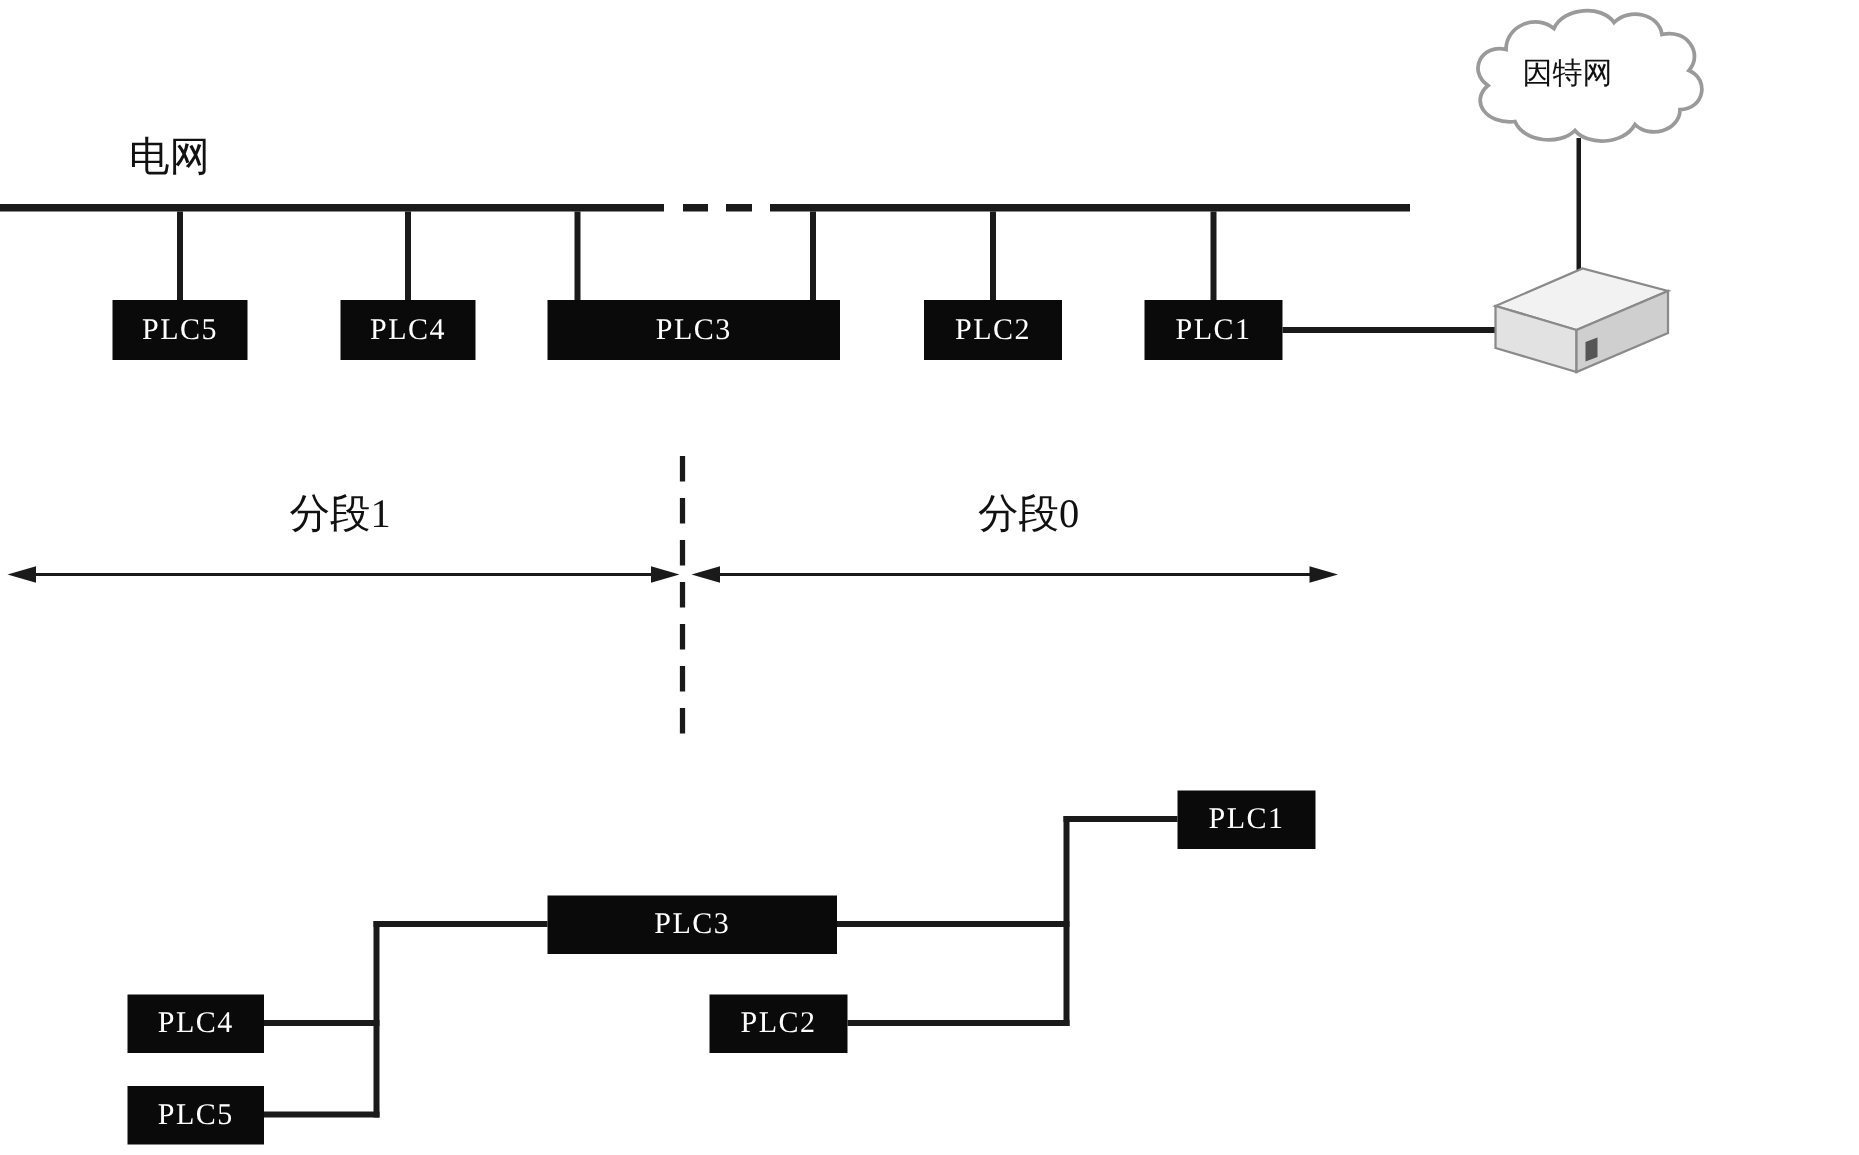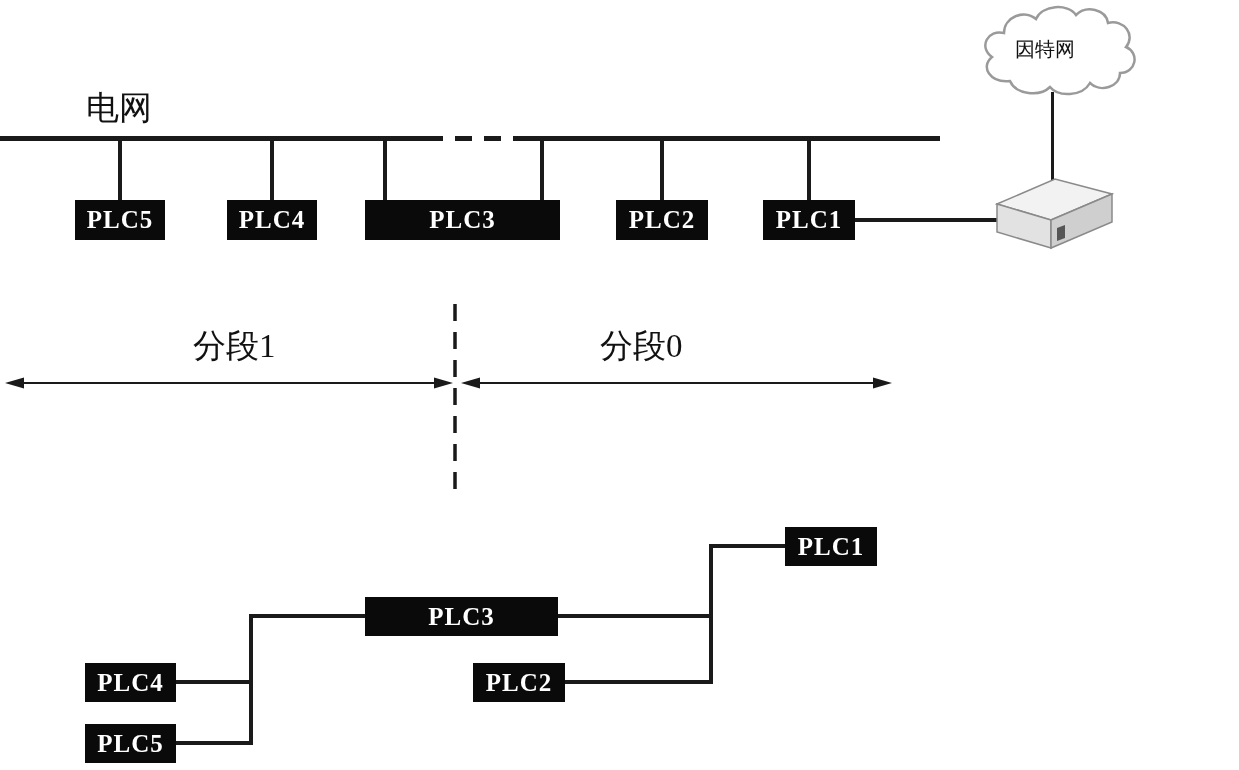--- a/index.html
+++ b/index.html
@@ -12,32 +12,31 @@
   .canvas{
     position:relative;
     width:1239px;height:770px;
     background:#ffffff;
     font-family:"Liberation Serif", serif;
     overflow:hidden;
   }
   .lbl{
     position:absolute;
     color:#111;
-    font-size:33px;
+    font-size:27px;
     white-space:nowrap;
     line-height:1.1;
   }
   .node{
     position:absolute;
     background:var(--node-fill);
     color:var(--node-text);
     display:flex;align-items:center;justify-content:center;
-    font-size:25px;
+    font-size:20px;
     letter-spacing:1px;
-    font-weight:bold;
   }
   .hline,.vline{position:absolute;background:var(--line);}
   .dash-gap{
     position:absolute;
     background:repeating-linear-gradient(90deg, var(--line) 0 17px, transparent 17px 29px);
   }
   svg{position:absolute;}
   .cloud-label{font-size:20px;}
 </style>
 </head>
@@ -73,21 +72,21 @@
   <div class="lbl cloud-label" style="left:1015px;top:38px;">因特网</div>
 
   <svg style="left:985px;top:170px;" width="135" height="90" viewBox="0 0 135 90">
     <polygon points="12,34 70,9 127,24 66,50" fill="#f2f2f2" stroke="#8a8a8a" stroke-width="1.5"></polygon>
     <polygon points="12,34 66,50 66,78 12,62" fill="#e2e2e2" stroke="#8a8a8a" stroke-width="1.5"></polygon>
     <polygon points="66,50 127,24 127,52 66,78" fill="#cfcfcf" stroke="#8a8a8a" stroke-width="1.5"></polygon>
     <polygon points="72,58 80,55 80,68 72,71" fill="#555555"></polygon>
   </svg>
 
   <div class="lbl" style="left:193px;top:328px;">分段1</div>
-  <div class="lbl" style="left:600px;top:328px;text-align:right;">分段0</div>
+  <div class="lbl" style="left:652px;top:328px;text-align:right;">分段0</div>
 
   <svg style="left:0;top:300px;" width="940" height="200" viewBox="0 0 940 200">
 
     <line x1="455" y1="4" x2="455" y2="192" stroke="#1a1a1a" stroke-width="3.5" stroke-dasharray="17 11"></line>
 
     <line x1="22" y1="83" x2="436" y2="83" stroke="#1a1a1a" stroke-width="2"></line>
     <polygon points="5,83 24,77.5 24,88.5" fill="#1a1a1a"></polygon>
     <polygon points="453,83 434,77.5 434,88.5" fill="#1a1a1a"></polygon>
 
     <line x1="478" y1="83" x2="875" y2="83" stroke="#1a1a1a" stroke-width="2"></line>

